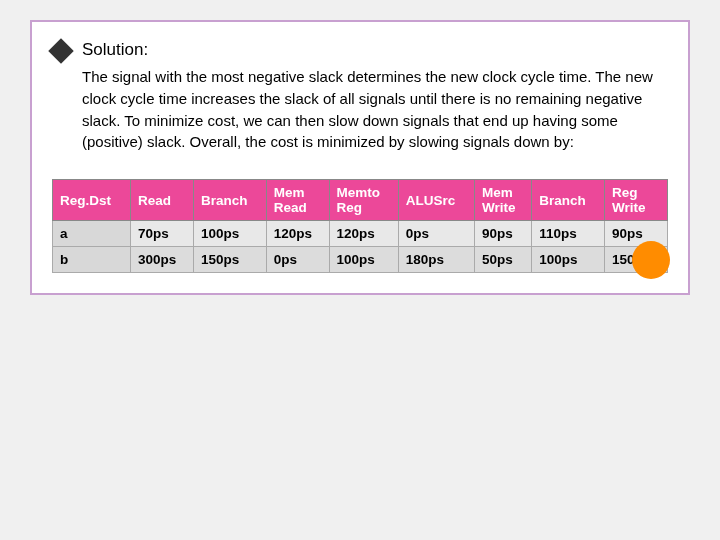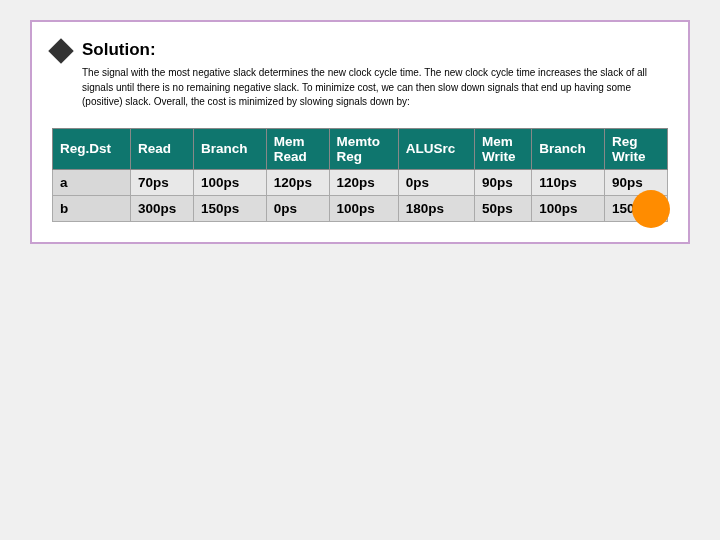--- a/index.html
+++ b/index.html
@@ -35,40 +35,40 @@
       height: 18px;
       background: #333;
       transform: rotate(45deg);
       margin-right: 12px;
       margin-top: 2px;
       flex-shrink: 0;
     }
 
     .solution-title {
       font-size: 17px;
-      font-weight: bold;
+      font-weight: normal;
       color: #000;
     }
 
     .solution-body {
-      font-size: 10px;
+      font-size: 15px;
       color: #000;
       line-height: 1.45;
       margin-left: 30px;
-      margin-bottom: 18px;
+      margin-bottom: 26px;
     }
 
     table {
       width: 100%;
       border-collapse: collapse;
       font-size: 13.5px;
     }
 
     thead tr {
-      background: #0f766e;
+      background: #ec4899;
       color: white;
     }
 
     thead th {
       padding: 5px 7px;
       text-align: left;
       font-weight: bold;
       border: 1px solid #888;
       white-space: nowrap;
     }

